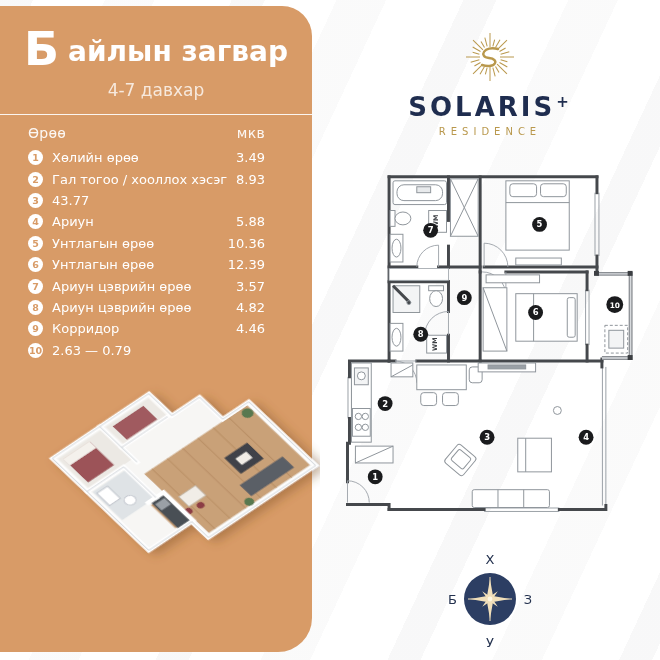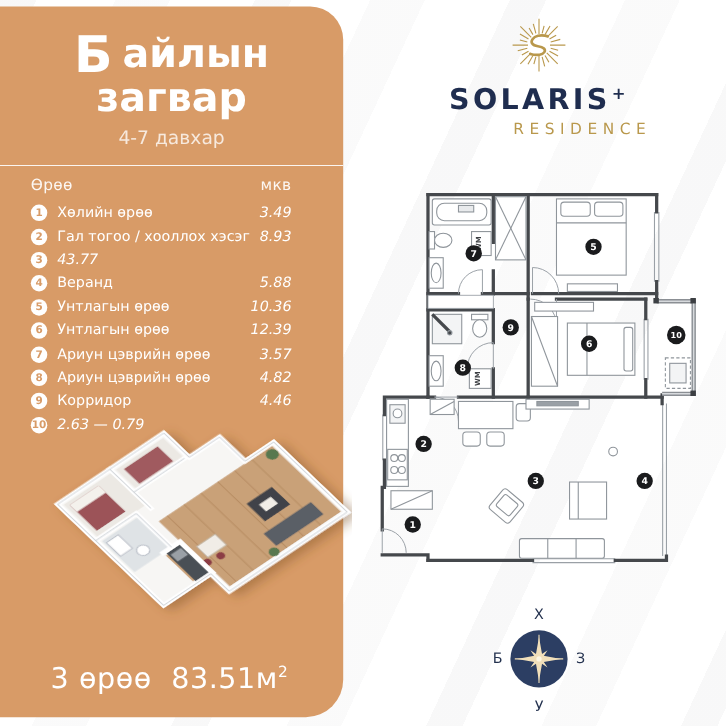--- a/index.html
+++ b/index.html
@@ -18,54 +18,54 @@
         rgba(120,120,125,0.035) 95px 140px,
         rgba(255,255,255,0) 140px 210px);
   }
   
   .left-card{
     position:absolute;left:0;top:6px;width:312px;height:646px;z-index:2;
     background:#D89B67;border-radius:0 30px 34px 0;
   }
   .title-row{margin:20px 10px 2px 10px;text-align:center;color:#fff;line-height:1;}
   .title-letter{font-size:46px;font-weight:bold;vertical-align:-4px;letter-spacing:1px;}
-  .title-rest{font-size:36px;font-weight:bold;margin-left:8px;}
+  .title-rest{font-size:28px;font-weight:bold;margin-left:8px;}
   .subtitle{text-align:center;color:rgba(255,255,255,0.78);font-size:17px;margin-top:8px;}
   .divider{border:none;border-top:1.5px solid rgba(255,255,255,0.9);margin:14px 0 0 0;}
   .tbl-head{
     display:flex;justify-content:space-between;align-items:center;
     padding:10px 47px 4px 28px;color:rgba(255,255,255,0.92);font-size:14px;
     letter-spacing:0.3px;
   }
   .rows{margin-top:2px;}
   .row{
     display:flex;align-items:center;gap:9px;
     padding:0 47px 0 28px;height:21.4px;color:#fff;font-size:13px;
   }
   .row .badge{
     width:15px;height:15px;border-radius:50%;background:#ffffff;flex:0 0 15px;
     color:#D89B67;font-size:9.5px;font-weight:bold;
     display:flex;align-items:center;justify-content:center;
   }
   .row .name{flex:1;white-space:nowrap;overflow:hidden;}
-  .row .area{text-align:center;font-style:italic;}
+  .row .area{text-align:center;}
   .iso-wrap{position:absolute;left:44px;top:322px;width:276px;height:278px;z-index:3;}
   .summary{
     position:absolute;left:46px;bottom:20px;color:#fff;z-index:4;
     font-size:26px;letter-spacing:0.5px;
   }
   .summary sup{font-size:14px;}
   
-  .logo{position:absolute;left:388px;top:8px;width:204px;text-align:center;z-index:2;}
+  .logo{position:absolute;left:388px;top:24px;width:204px;text-align:center;z-index:2;}
   .logo .name{
     color:#1F2D4F;font-size:26px;font-weight:bold;letter-spacing:3px;margin-top:2px;
   }
   .logo .plus{font-size:15px;vertical-align:9px;margin-left:1px;}
   .logo .residence{
-    color:#B9984C;font-size:14px;letter-spacing:5px;margin-top:4px;text-align:right;
+    color:#B9984C;font-size:10px;letter-spacing:5px;margin-top:4px;
   }
   .plan-wrap{position:absolute;left:331px;top:163px;width:328px;height:394px;z-index:2;}
   .compass{position:absolute;left:446px;top:552px;width:88px;height:98px;z-index:2;}
   .compass .dir{
     position:absolute;color:#24324F;font-size:13px;font-weight:500;
   }
   .dir.n{left:0;right:0;top:0;text-align:center;}
   .dir.s{left:0;right:0;bottom:0;text-align:center;}
   .dir.w{left:2px;top:40px;}
   .dir.e{right:2px;top:40px;}
@@ -98,21 +98,21 @@
     <span class="area">8.93</span>
   </div>
 
   <div class="row">
     <span class="badge">3</span>
     <span class="area">43.77</span>
   </div>
 
   <div class="row">
     <span class="badge">4</span>
-    <span class="name">Веранд</span>
+    <span class="name">Ариун</span>
     <span class="area">5.88</span>
   </div>
 
   <div class="row">
     <span class="badge">5</span>
     <span class="name">Унтлагын өрөө</span>
     <span class="area">10.36</span>
   </div>
 
   <div class="row">
@@ -204,24 +204,20 @@
         <g fill="none" stroke="#c4c9cf" stroke-width="0.8">
           <path d="M-98,-88 H28 V-52 H64 V-16 H98 V88 H-42 V62 H-98 Z"></path>
           <path d="M-36,-88 V-30"></path>
           <path d="M-98,-34 H-50 V16"></path>
           <path d="M-36,-54 H24"></path>
         </g>
       </g>
     </svg>
   </div>
 
-  <div class="summary">
-    <span>3 өрөө</span>&nbsp;
-    <span>83.51м</span><sup>2</sup>
-  </div>
 </div>
 
 <div class="logo">
   <svg width="74" height="62" viewBox="-37 -31 74 62">
     <defs>
       <g id="ray" stroke="#B9984C" stroke-width="1">
         <line x1="0" y1="-10" x2="0" y2="-24"></line>
         <line x1="0" y1="-11" x2="0" y2="-18" transform="rotate(15)"></line>
         <line x1="0" y1="-11" x2="0" y2="-20" transform="rotate(30)"></line>
       </g>

